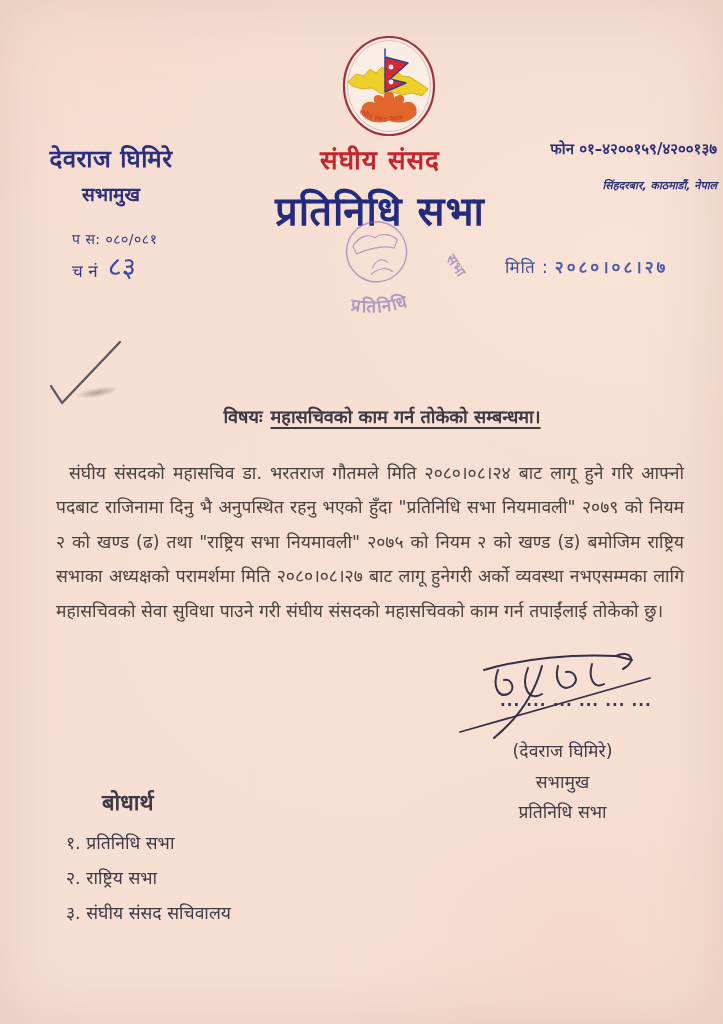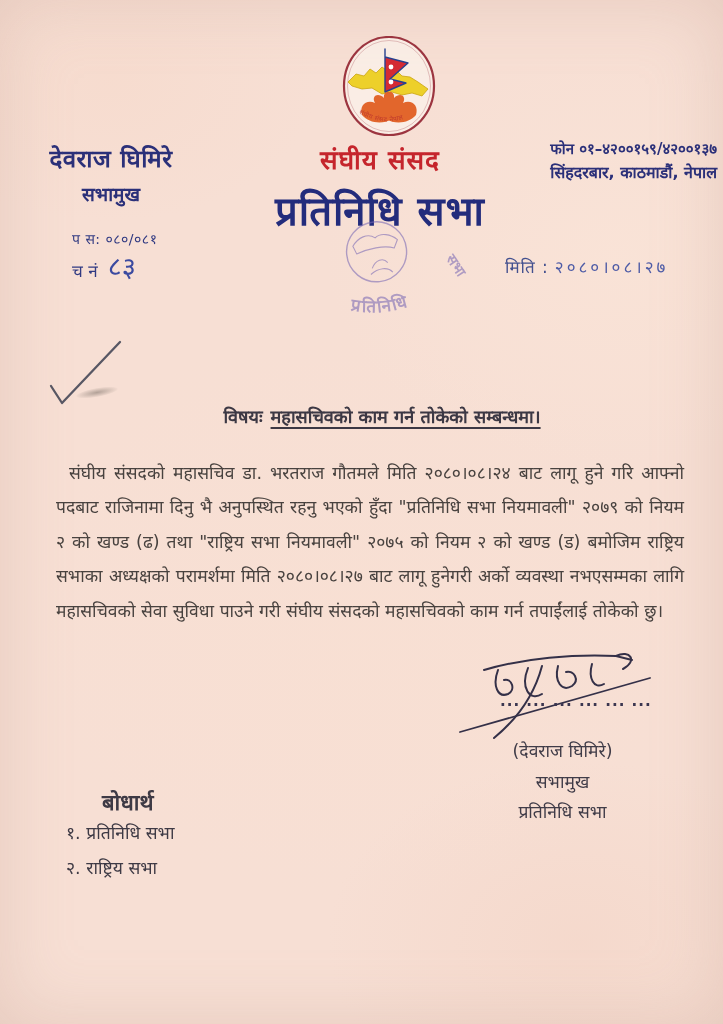--- a/index.html
+++ b/index.html
@@ -18,27 +18,27 @@
   
   .logo{left:342px;top:36px;width:94px;height:102px;}
   .h-left{left:30px;top:141px;width:162px;text-align:center;color:#2b3079;}
   .h-left .name{font-size:24px;font-weight:bold;letter-spacing:.5px;}
   .h-left .title{font-size:19px;font-weight:bold;margin-top:7px;}
   .h-center{left:30px;top:141px;width:700px;text-align:center;}
   .h-center .org{font-size:26px;font-weight:bold;color:#c5252c;letter-spacing:1px;}
   .h-center .house{font-size:40px;font-weight:bold;color:#232c7c;margin-top:5px;letter-spacing:1px;}
   .h-right{right:6px;top:138px;width:250px;text-align:right;color:#2b3079;font-weight:bold;}
   .h-right .phone{font-size:15px;}
-  .h-right .address{font-size:16px;margin-top:3px;}
+  .h-right .address{font-size:11px;margin-top:19px;font-style:italic;}
   
   .ref-line{left:72px;top:229px;font-size:14px;color:#313a82;letter-spacing:.5px;}
   .ch-line{left:72px;top:259px;font-size:17px;color:#313a82;}
   .ch-value{left:108px;top:247px;font-size:27px;color:#3b4aa0;transform:rotate(3deg);font-weight:500;}
   .date-line{left:505px;top:255px;font-size:17px;color:#44518f;letter-spacing:1px;}
-  .date-line .value{color:#4d5ba6;letter-spacing:3px;margin-left:6px;}
+  .date-line .value{color:#4d5ba6;letter-spacing:3px;margin-left:6px;font-weight:bold;}
   
   .stamp{left:328px;top:207px;width:152px;height:114px;opacity:.58;transform:rotate(-6deg);}
   
   .addressee{left:84px;top:326px;font-size:17.5px;color:#3e3a46;line-height:33px;font-weight:500;}
   .tick{left:38px;top:332px;width:98px;height:86px;}
   .smudge{left:76px;top:388px;width:42px;height:9px;border-radius:50%;
     background:radial-gradient(ellipse at center, rgba(110,100,92,.5), rgba(110,100,92,0) 75%);
     transform:rotate(-10deg);}
   
   .subject{left:52px;top:404px;width:660px;text-align:center;font-size:18px;color:#3c3844;font-weight:600;}
@@ -47,21 +47,21 @@
   .body-par{left:56px;top:456px;width:628px;font-size:17.5px;line-height:34.4px;
     text-align:justify;text-indent:13px;color:#48423f;font-weight:500;}
   
   .sig-svg{left:452px;top:640px;width:215px;height:108px;}
   .sig-dots{left:500px;top:692px;width:185px;font-size:15px;font-weight:bold;color:#3b3650;letter-spacing:1px;}
   .sig-block{left:450px;top:736px;width:225px;text-align:center;font-size:17.5px;color:#403c48;line-height:30.5px;font-weight:500;}
   
   .cc{left:66px;top:786px;color:#3e3a45;}
   .cc .heading{font-size:22px;font-weight:bold;text-underline-offset:4px;margin-left:36px;}
   .cc .item{font-size:17.5px;line-height:35px;font-weight:500;}
-  .cc .items{}
+  .cc .items{margin-top:10px;}
 </style>
 </head>
 <body>
 
 <div class="paper">
 
   <svg class="abs logo" viewBox="0 0 94 102">
     <ellipse cx="47" cy="50" rx="45" ry="49" fill="rgba(252,247,240,.6)" stroke="#9c3540" stroke-width="2.2"></ellipse>
     <ellipse cx="47" cy="50" rx="41.5" ry="45.5" fill="none" stroke="rgba(156,53,64,.35)" stroke-width="0.8"></ellipse>
 
@@ -149,16 +149,17 @@
     <div>(देवराज घिमिरे)</div>
     <div>सभामुख</div>
     <div>प्रतिनिधि सभा</div>
   </div>
 
   <div class="abs cc">
     <div class="heading">बोधार्थ</div>
     <div class="items">
       <div class="item">१. प्रतिनिधि सभा</div>
       <div class="item">२. राष्ट्रिय सभा</div>
+      <div class="item">३. संघीय संसद सचिवालय</div>
     </div>
   </div>
 
 </div>
 
 </body></html>

